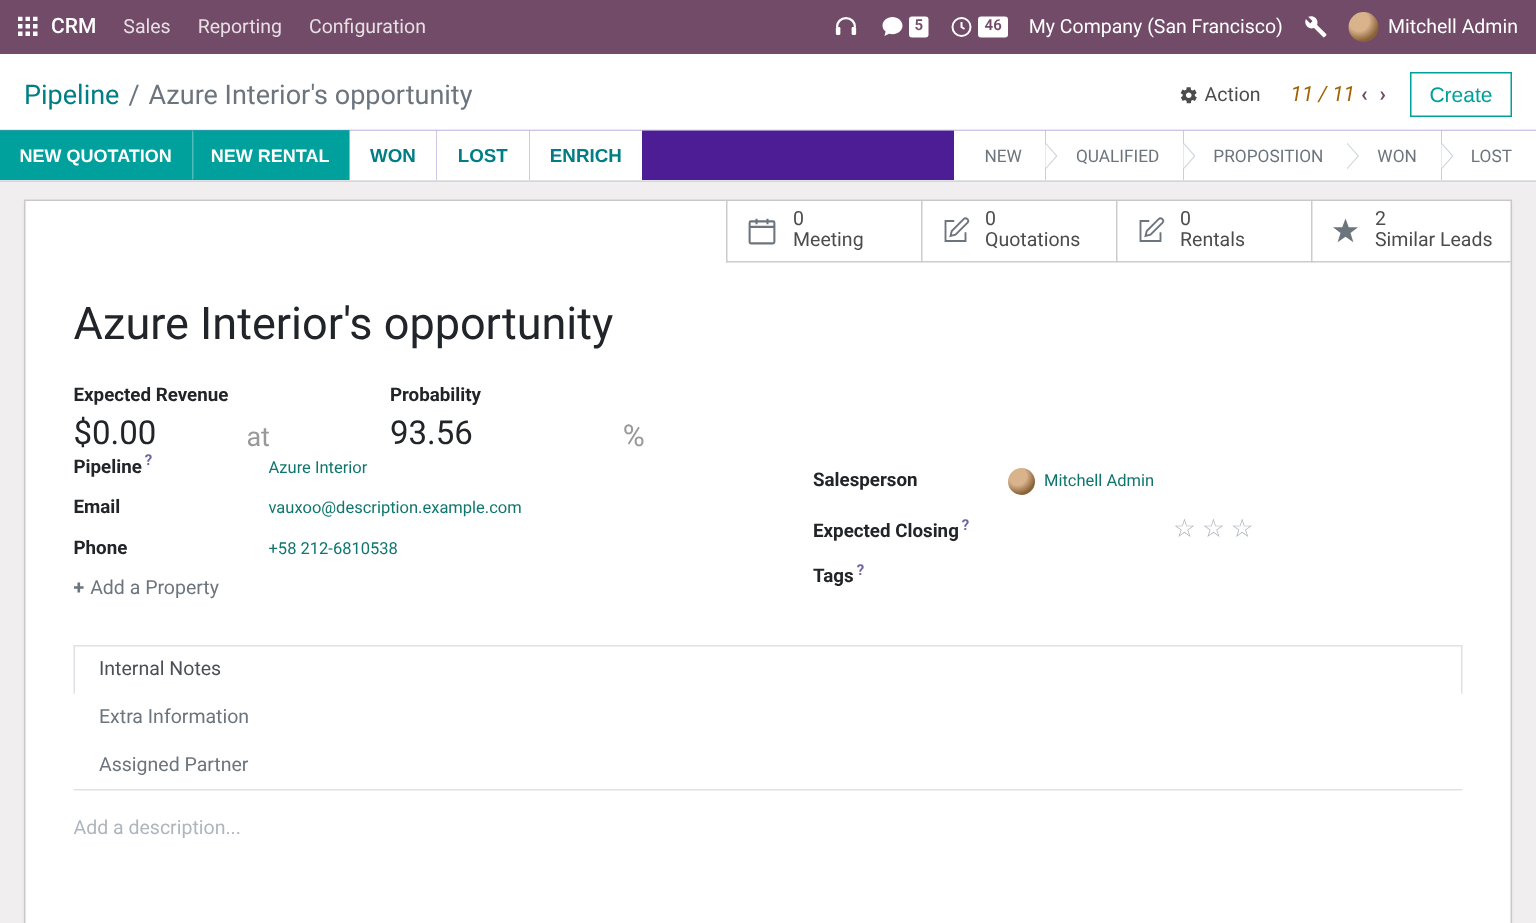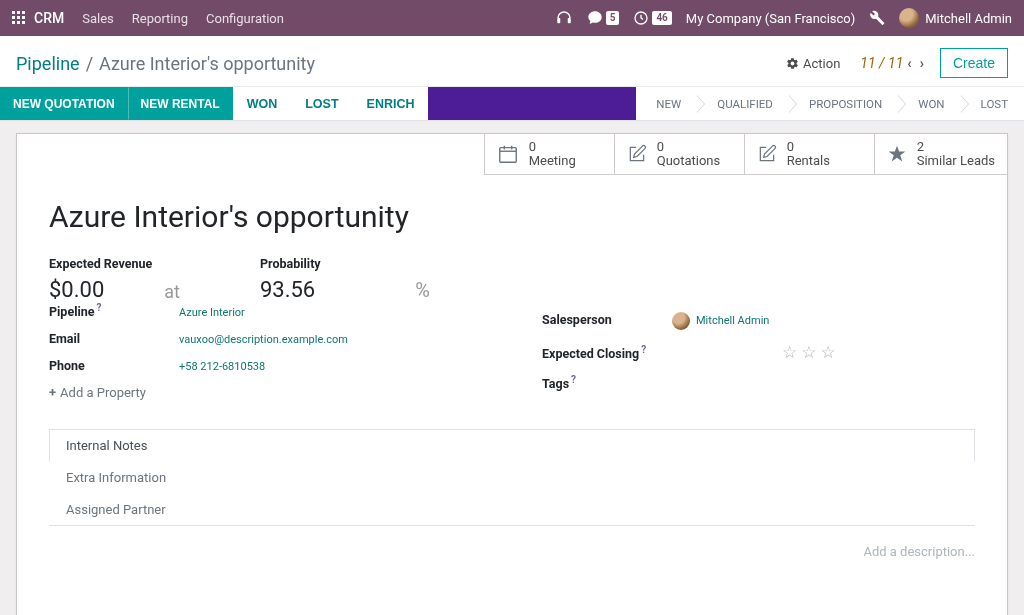--- a/index.html
+++ b/index.html
@@ -75,21 +75,21 @@
   .prob-pct { font-size: 20px; color: #999; margin-left: 40px; }
   .subhead { font-size: 12.5px; font-weight: 700; color: #212529; margin-bottom: 6px; }
   .add-prop { color: #6c757d; cursor: pointer; font-size: 13px; margin-top: 6px; display:flex; align-items:center; gap:4px;}
   .stars { display: flex; gap: 4px; color: #adb5bd; font-size: 17px; cursor: pointer; margin-left: 110px;}
   .mini-avatar { width: 18px; height: 18px; border-radius: 50%; background: radial-gradient(circle at 35% 30%, #d9b38c 35%, #8a6239 70%); display:inline-block; vertical-align:middle; margin-right:6px;}
   
   
   .tabs { display: flex; border-bottom: 1px solid #dee2e6; margin: 18px 32px 0 32px; flex-direction: column; }
   .tab { padding: 8px 16px; font-size: 13px; color: #6c757d; cursor: pointer; border: 1px solid transparent; border-bottom: none; }
   .tab.active { color: #495057; border-color: #dee2e6; background: #fff; border-bottom: 1px solid #fff; margin-bottom: -1px; }
-  .tab-content { padding: 18px 32px; text-align: right; }
+  .tab-content { padding: 18px 32px; }
   .desc-placeholder { color: #adb5bd; font-size: 13px; }
   
   svg { display: block; }
 </style>
 </head>
 <body>
 
 <div class="topnav">
   <span class="apps-icon">
     <svg width="14" height="14" viewBox="0 0 14 14">

